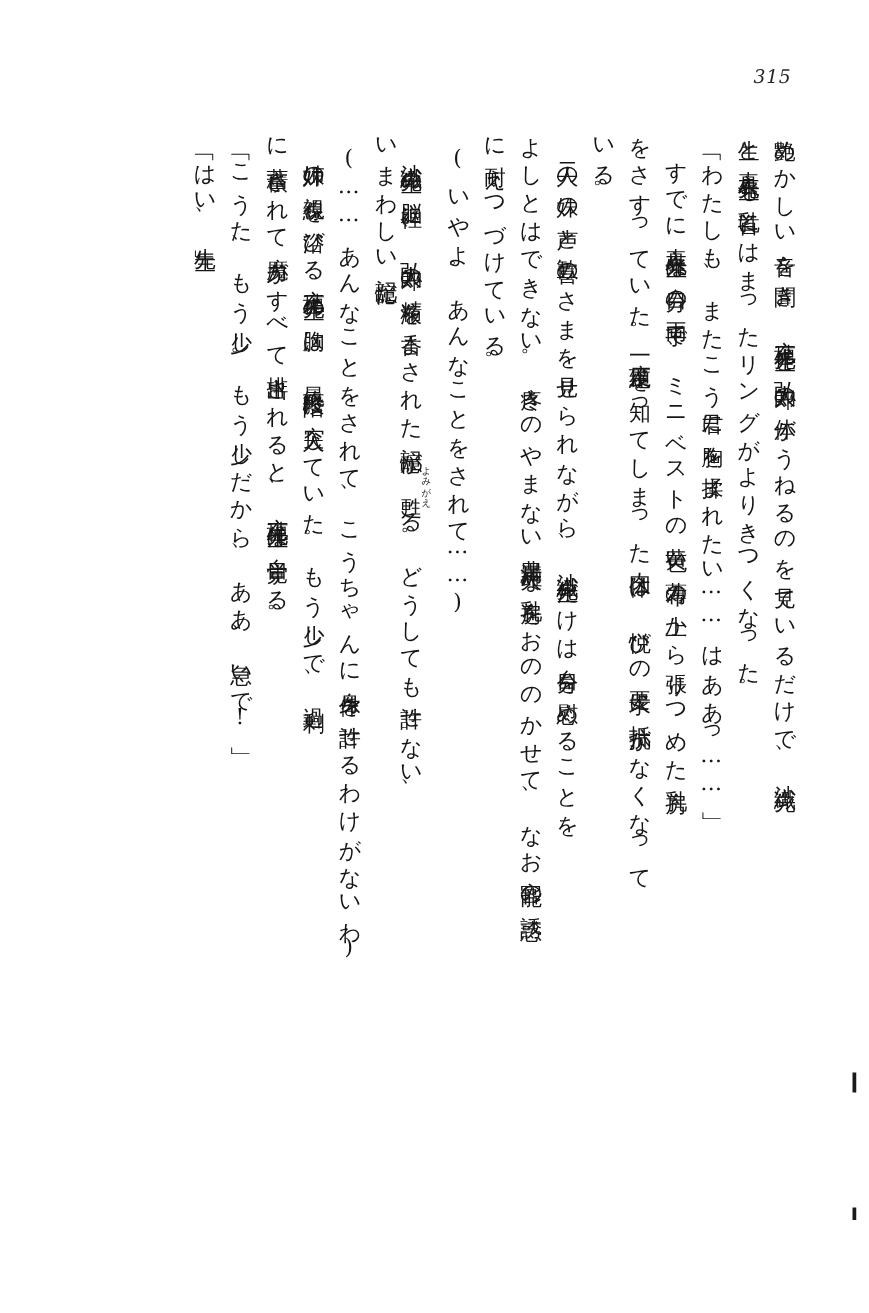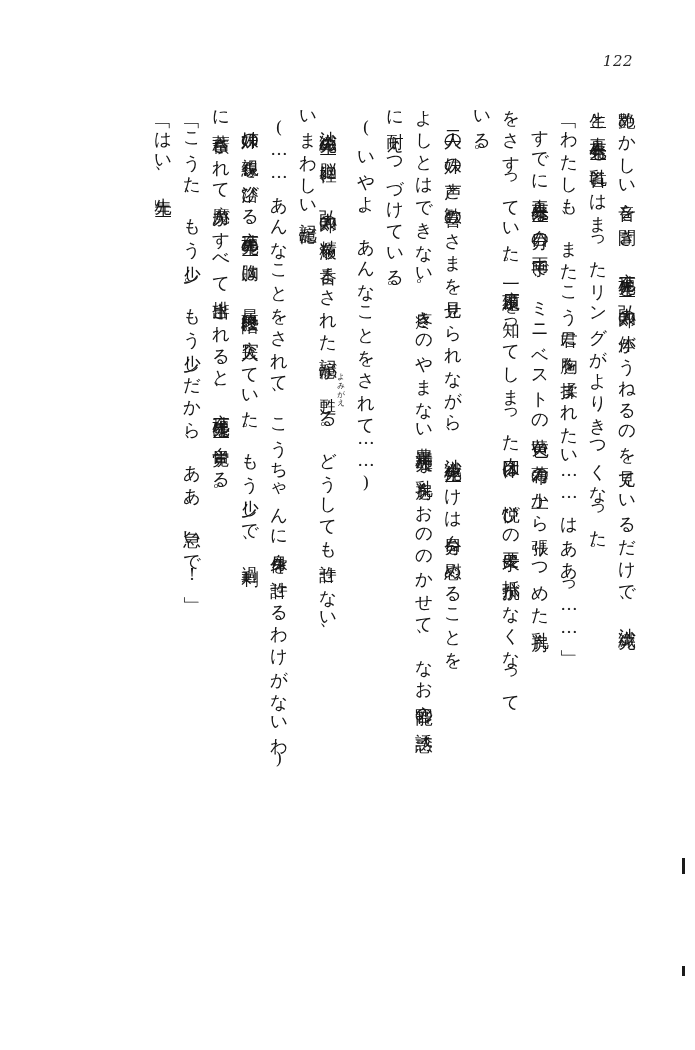--- a/index.html
+++ b/index.html
@@ -87,21 +87,21 @@
     background: #1a1a1a;
   }
   .edge-mark.m1 { top: 858px; height: 16px; }
   .edge-mark.m2 { top: 966px; height: 10px; }
 </style>
 </head>
 <body>
 
 <div id="page">
 
-  <div class="page-number">122</div>
+  <div class="page-number">315</div>
 
   <div class="text-block">
     <div class="col">艶めかしい音を聞き、充穂先生と弘太郎の体がうねるのを見ているだけで、沙織先</div>
     <div class="col">生と真衣先生も乳首にはまったリングがよりきつくなった。</div>
     <div class="col indent">「わたしも、またこう君に胸を揉まれたい……はああっ……」</div>
     <div class="col indent">すでに真衣先生は自分の両手で、ミニベストの黄色い薄布の上から張りつめた乳房</div>
     <div class="col">をさすっていた。一度絶頂を知ってしまった肉体は、悦びの要求に抵抗がなくなって</div>
     <div class="col">いる。</div>
     <div class="col indent">二人の妹の声と歓喜のさまを見せられながら、沙織先生だけは自分を慰めることを</div>
     <div class="col">よしとはできない。疼きのやまない豊満雄大な乳房をおののかせて、なお官能の誘惑</div>

